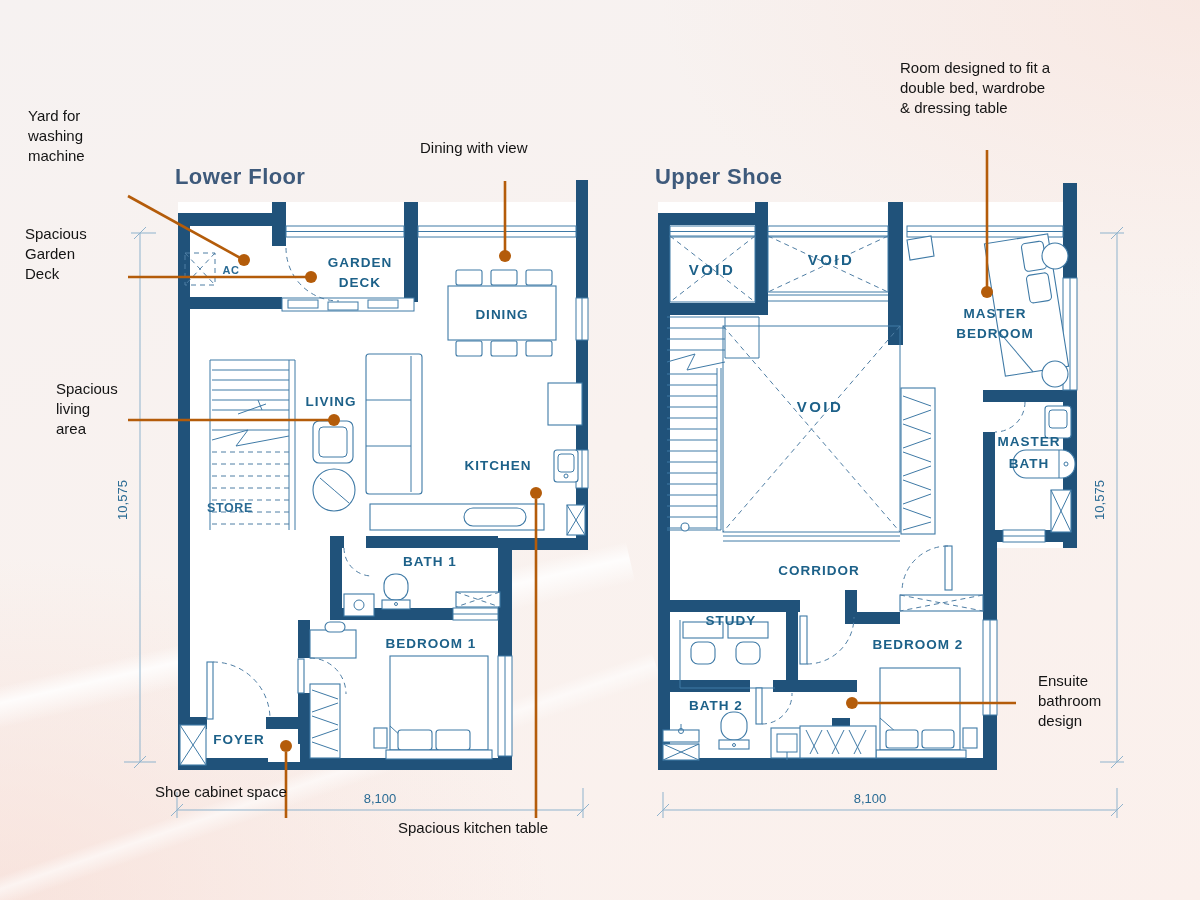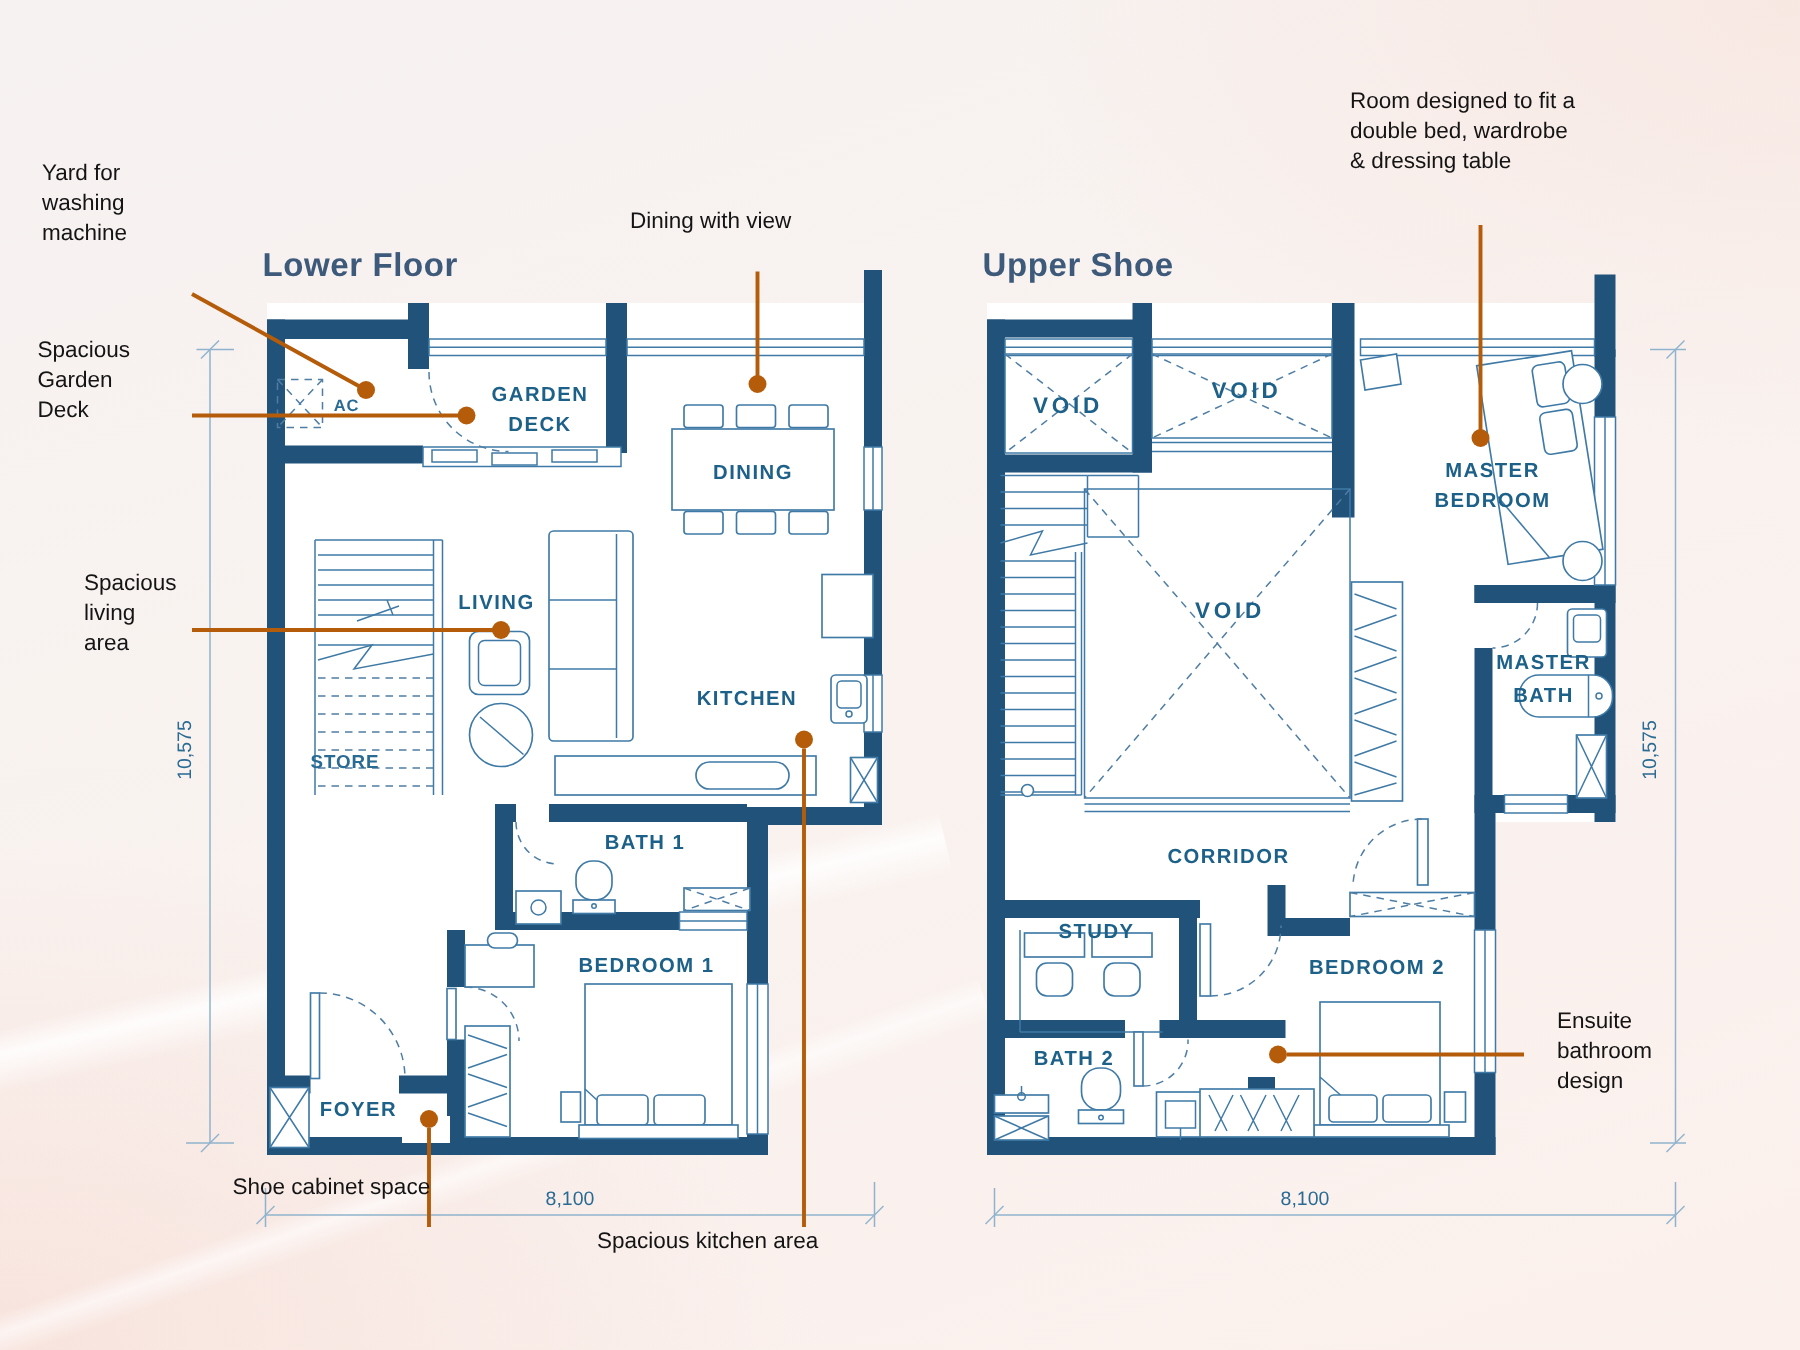--- a/index.html
+++ b/index.html
@@ -401,19 +401,19 @@
 washing
 machine</div>
 <div class="anno a-garden">Spacious
 Garden
 Deck</div>
 <div class="anno a-diningview">Dining with view</div>
 <div class="anno a-living">Spacious
 living
 area</div>
 <div class="anno a-shoe">Shoe cabinet space</div>
-<div class="anno a-kitchen">Spacious kitchen area</div>
+<div class="anno a-kitchen">Spacious kitchen table</div>
 <div class="anno a-master">Room designed to fit a
 double bed, wardrobe
 &amp; dressing table</div>
 <div class="anno a-ensuite">Ensuite
 bathroom
 design</div>
 
 </body></html>

